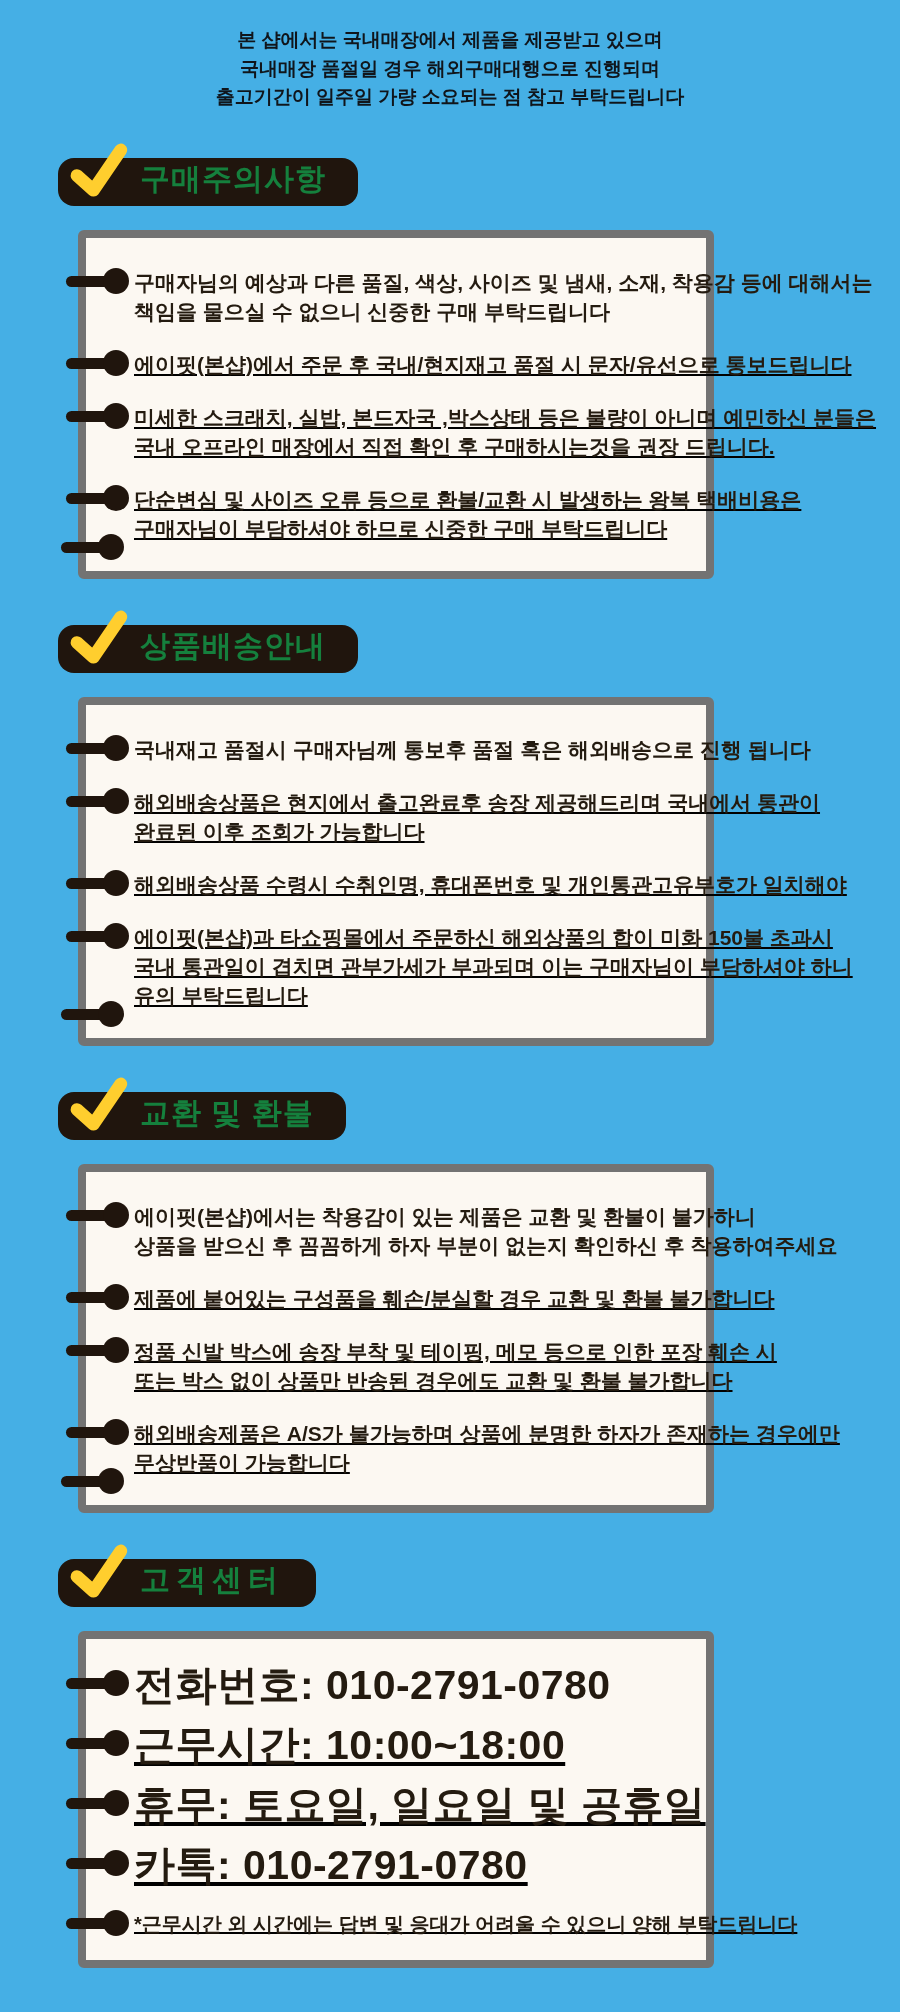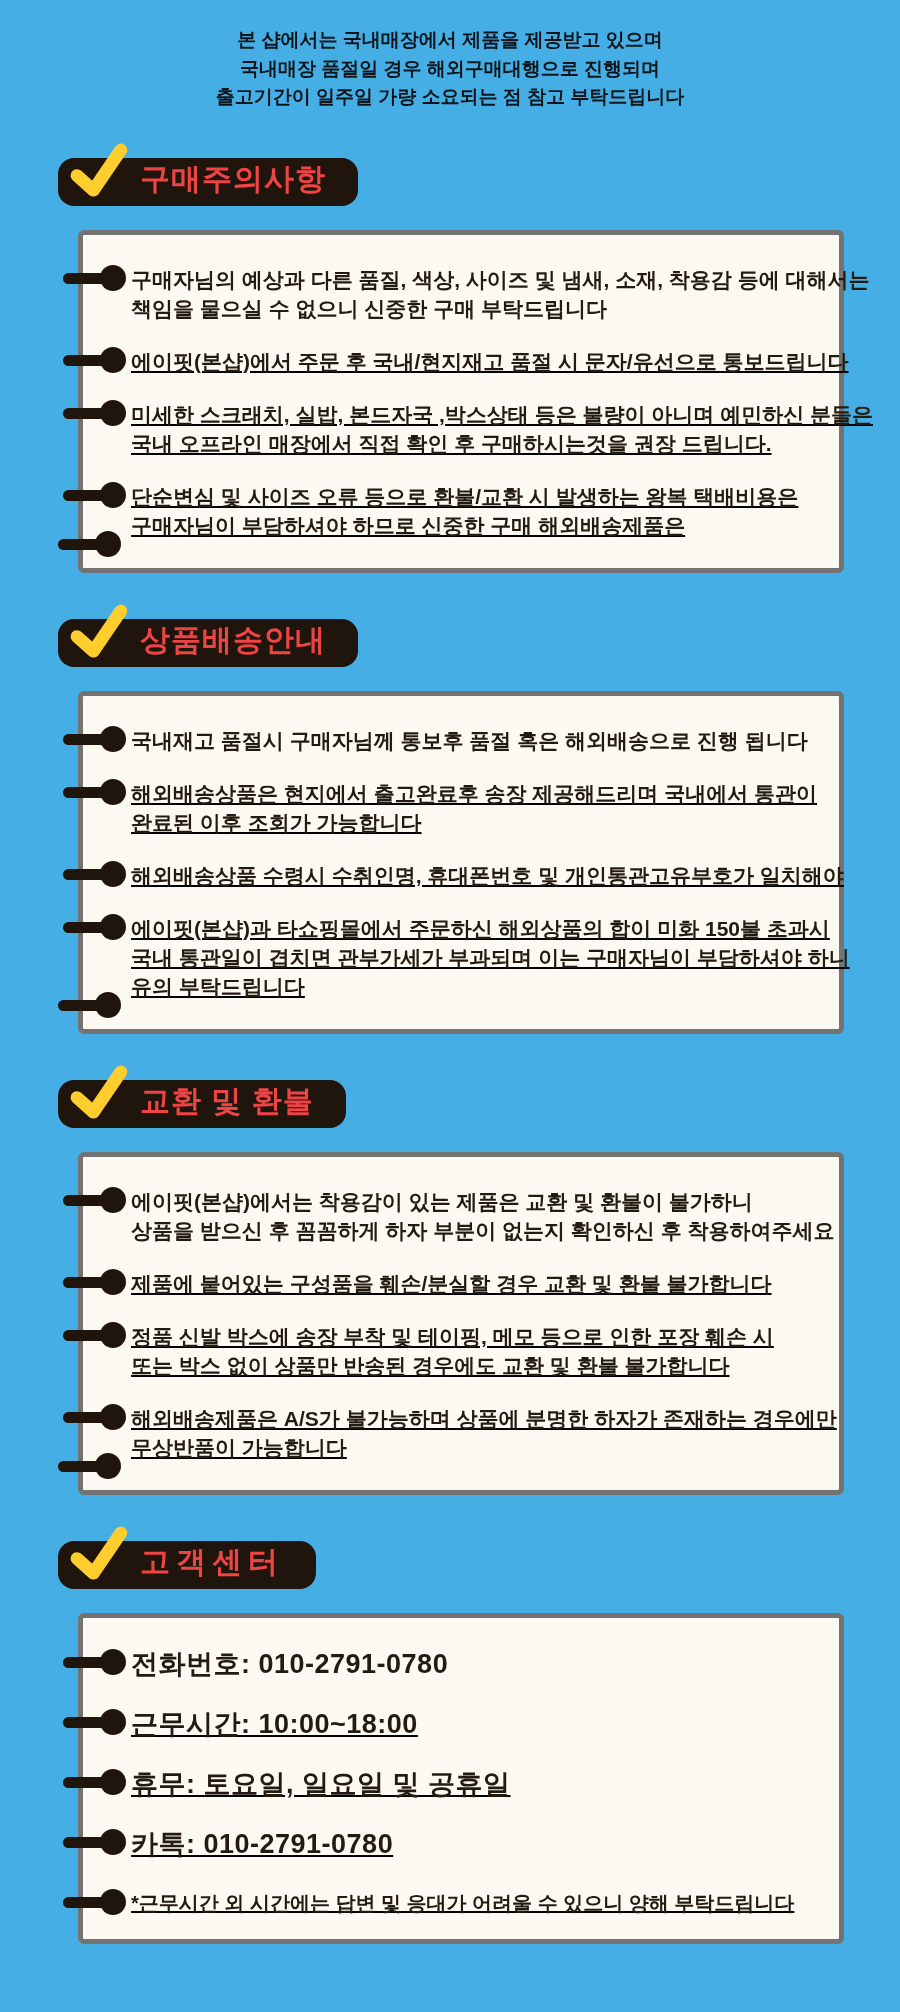--- a/index.html
+++ b/index.html
@@ -15,45 +15,45 @@
     color:#10151B;
     font-weight:bold;
     font-size:19px;
     line-height:1.5;
   }
   .badge {
     position:relative;
     display:inline-flex;
     align-items:center;
     background:#20150D;
-    color:#ef4444;
+    color:#15803d;
     border-radius:16px;
     height:48px;
     padding:0 32px 4px 82px;
     margin:46px 0 0 58px;
     font-size:30px;
     font-weight:bold;
     letter-spacing:1px;
     box-sizing:border-box;
   }
   .badge .check {
     position:absolute;
     left:8px; top:-18px;
     width:64px; height:62px;
     display:block;
   }
   .badge .check svg { display:block; width:100%; height:100%; }
   .badge.wide { letter-spacing:6px; }
   .card {
     position:relative;
-    width:766px;
+    width:636px;
     margin:24px 0 0 78px;
     box-sizing:border-box;
     background:#FCF8F2;
-    border:5px solid #737373;
+    border:8px solid #737373;
     border-radius:6px;
     padding:30px 26px 28px 48px;
   }
   .item { position:relative; }
   .item + .item { margin-top:24px;text-decoration:underline; }
   .line {
     font-size:21px;
     font-weight:bold;
     color:#241B10;
     line-height:29px;
@@ -70,21 +70,21 @@
     content:"";
     position:absolute;
     right:-13px; top:50%;
     margin-top:-13px;
     width:26px; height:26px;
     border-radius:50%;
     background:#20150D;
   }
   .tail-pin { left:-25px; top:auto; bottom:18px; }
   .card.contact { padding-top:26px; padding-bottom:22px; }
-  .contact .line { font-size:27px; line-height:40px; letter-spacing:0.5px; }
+  .contact .line { font-size:41px; line-height:40px; letter-spacing:0.5px; }
   .contact .pin { top:13px; }
   .contact .item + .item { margin-top:20px; }
   .contact .item.note { margin-top:26px; }
   .contact .item.note .line { font-size:20px; line-height:27px; letter-spacing:0; }
   .contact .item.note .pin { top:7px; }
 </style>
 </head>
 <body>
 
 
@@ -116,21 +116,21 @@
     <div class="line">에이핏(본샵)에서 주문 후 국내/현지재고 품절 시 문자/유선으로 통보드립니다</div>
   </div>
   <div class="item">
     <span class="pin"></span>
     <div class="line">미세한 스크래치, 실밥, 본드자국 ,박스상태 등은 불량이 아니며 예민하신 분들은</div>
     <div class="line">국내 오프라인 매장에서 직접 확인 후 구매하시는것을 권장 드립니다.</div>
   </div>
   <div class="item">
     <span class="pin"></span>
     <div class="line">단순변심 및 사이즈 오류 등으로 환불/교환 시 발생하는 왕복 택배비용은</div>
-    <div class="line">구매자님이 부담하셔야 하므로 신중한 구매 해외배송제품은</div>
+    <div class="line">구매자님이 부담하셔야 하므로 신중한 구매 부탁드립니다</div>
   </div>
   <span class="pin tail-pin"></span>
 </div>
 
 
 <div class="badge">
   <span class="check">
     <svg viewBox="0 0 70 66">
         <path d="M12 38 L30 54 L60 10" fill="none" stroke="#FFCE2E" stroke-width="14" stroke-linecap="round" stroke-linejoin="round"></path>
       </svg>

